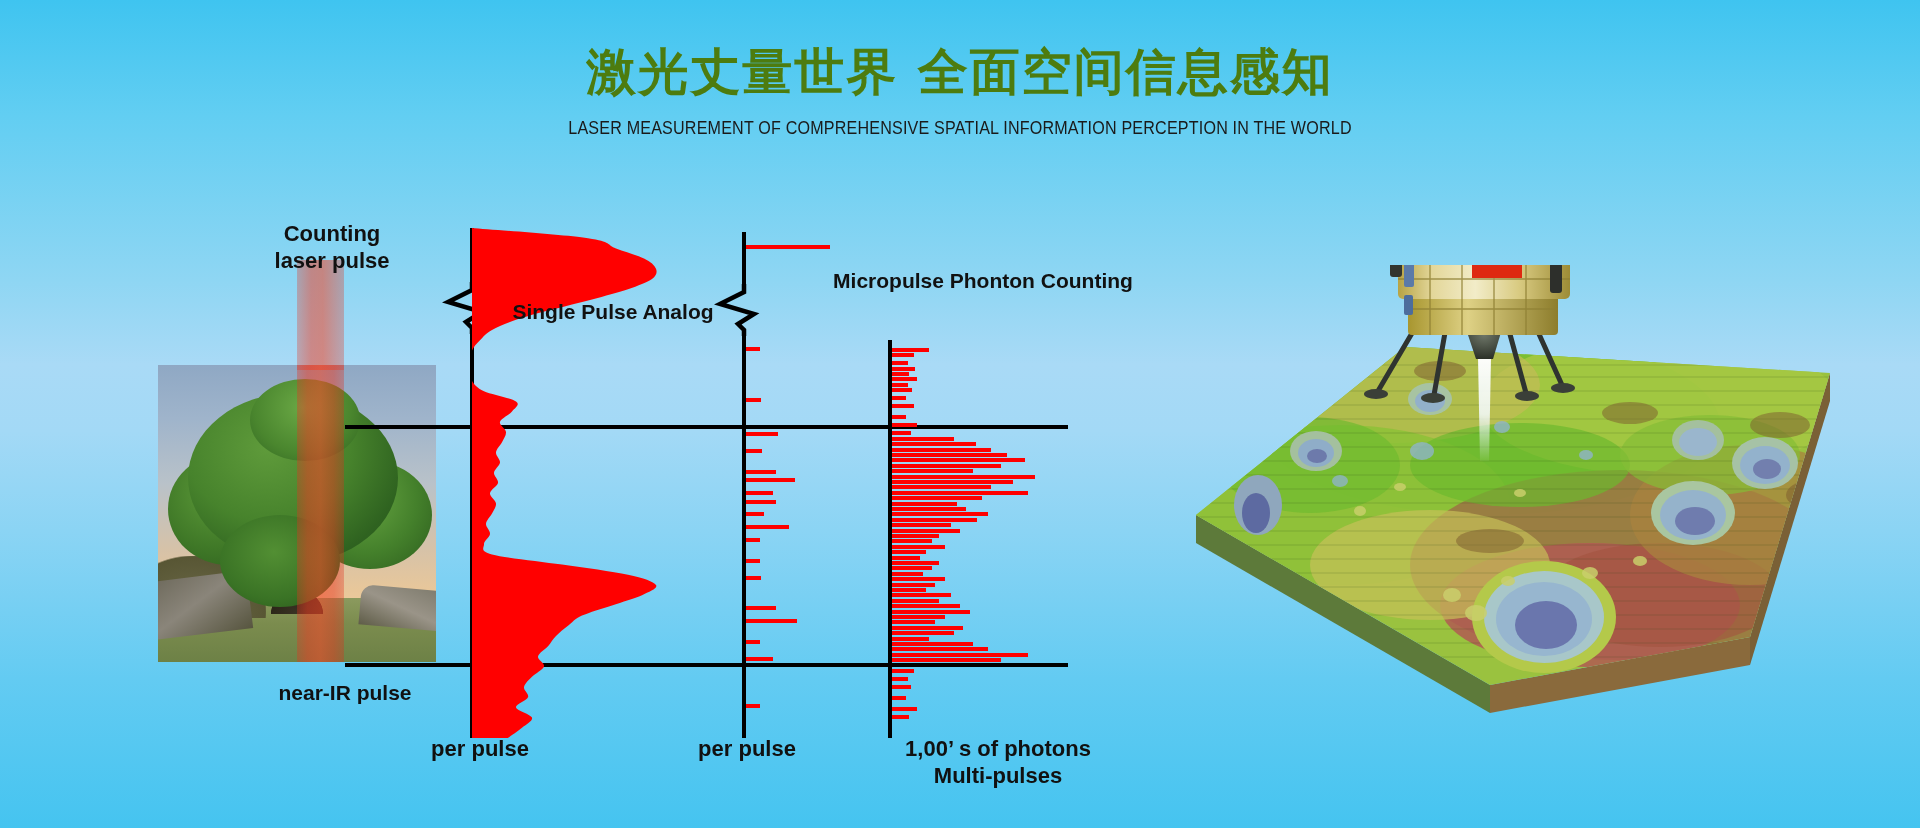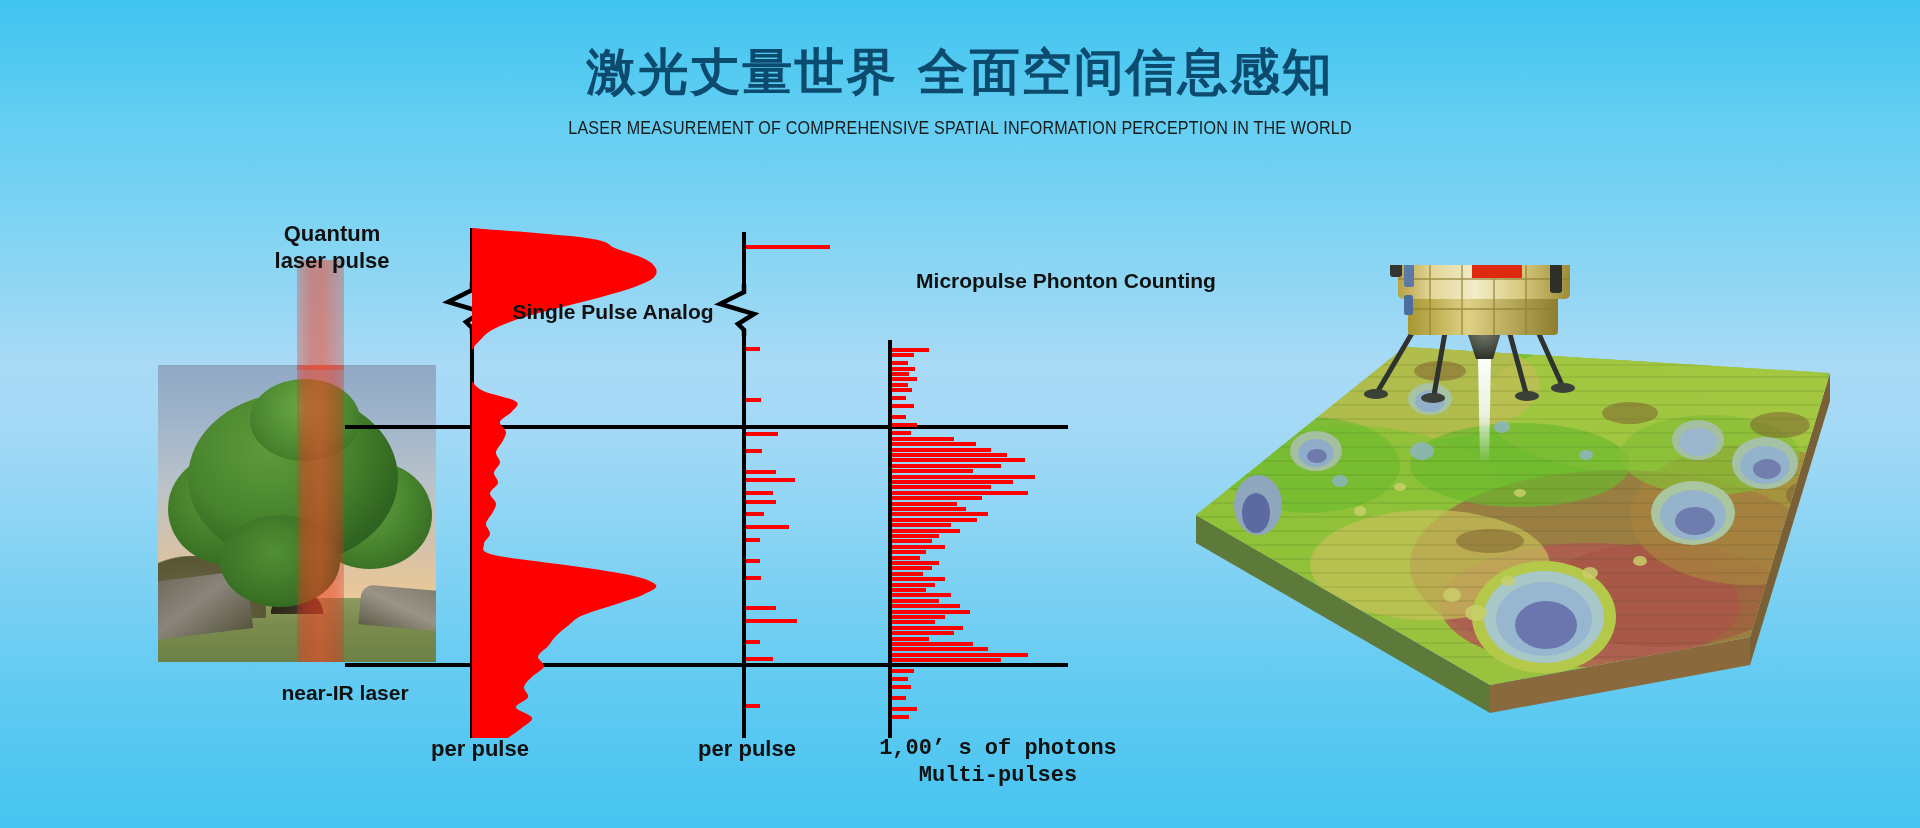--- a/index.html
+++ b/index.html
@@ -16,21 +16,21 @@
        #8bd4f4 64%,
        #63cbf2 82%,
        #45c4f0 100%);
     position: relative;
   }
   #stage { position:absolute; inset:0; }
 
   
   .hdr { position:absolute; left:0; right:0; top:44px; text-align:center; }
   .hdr-title {
-    font-size:50px; font-weight:bold; color:#0c4a6e;
+    font-size:50px; font-weight:bold; color:#4d7c0f;
     letter-spacing:2px; line-height:1.15;
     font-family:"DejaVu Sans","Liberation Sans",sans-serif;
   }
   .hdr-sub {
     margin-top:16px;
     font-size:17.5px; color:#1a1a1a; font-weight:400;
     letter-spacing:0.2px;
     transform: scaleX(0.92);
     font-family:"Liberation Sans",sans-serif;
   }
@@ -247,43 +247,43 @@
       <div class="bar" style="left: 0px; top: 313.2px; width: 108.5px; background: rgb(255, 0, 0);"></div>
       <div class="bar" style="left: 0px; top: 324px; width: 21.7px; background: rgb(255, 0, 0);"></div>
       <div class="bar" style="left: 0px; top: 332.1px; width: 15.5px; background: rgb(255, 0, 0);"></div>
       <div class="bar" style="left: 0px; top: 340.2px; width: 18.6px; background: rgb(255, 0, 0);"></div>
       <div class="bar" style="left: 0px; top: 351px; width: 14px; background: rgb(255, 0, 0);"></div>
       <div class="bar" style="left: 0px; top: 361.8px; width: 24.8px; background: rgb(255, 0, 0);"></div>
       <div class="bar" style="left: 0px; top: 369.9px; width: 17.1px; background: rgb(255, 0, 0);"></div>
     </div>
 
   <div class="lbl" style="left:232px; top:220px; width:200px; font-size:22px;">
-    <div>Quantum</div>
+    <div>Counting</div>
     <div>laser pulse</div>
   </div>
 
-  <div class="lbl" style="left:205px; top:680px; width:280px; font-size:21px;">near-IR laser</div>
+  <div class="lbl" style="left:205px; top:680px; width:280px; font-size:21px;">near-IR pulse</div>
 
   <div class="lbl" style="left:468px; top:288px; width:290px; font-size:21px;margin-top:11px;">
     <div>Single Pulse Analog</div>
   </div>
 
-  <div class="lbl" style="left:856px; top:268px; width:420px; font-size:21px;">
+  <div class="lbl" style="left:773px; top:268px; width:420px; font-size:21px;">
     <div>Micropulse Phonton Counting</div>
   </div>
 
   <div class="lbl" style="left:348px; top:735px; width:264px; font-size:22px;">
     <div>per pulse</div>
   </div>
 
   <div class="lbl" style="left:628px; top:735px; width:238px; font-size:22px;">
     <div>per pulse</div>
   </div>
 
-  <div class="lbl" style="left:870px; top:735px; width:256px; font-size:22px;font-family:Liberation Mono, monospace;">
+  <div class="lbl" style="left:870px; top:735px; width:256px; font-size:22px;">
     <div>1,00’ s of photons</div>
     <div>Multi-pulses</div>
   </div>
 
   <svg id="scene3d" viewBox="0 0 700 460">
     <defs>
       <linearGradient id="gFoil" x1="0" y1="0" x2="1" y2="0">
         <stop offset="0%" stop-color="#b7a344"></stop>
         <stop offset="20%" stop-color="#e3d79a"></stop>
         <stop offset="45%" stop-color="#f2ecc8"></stop>

